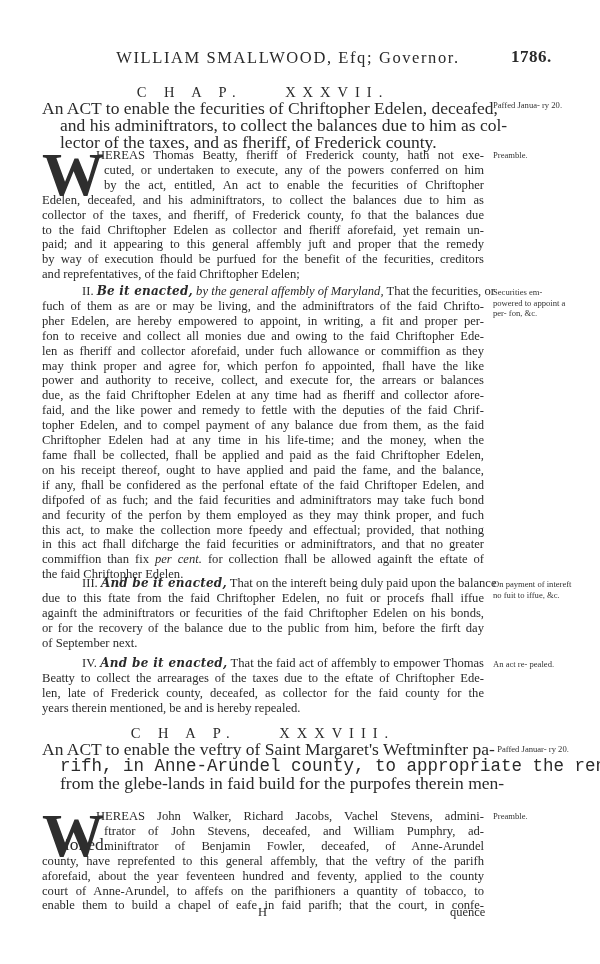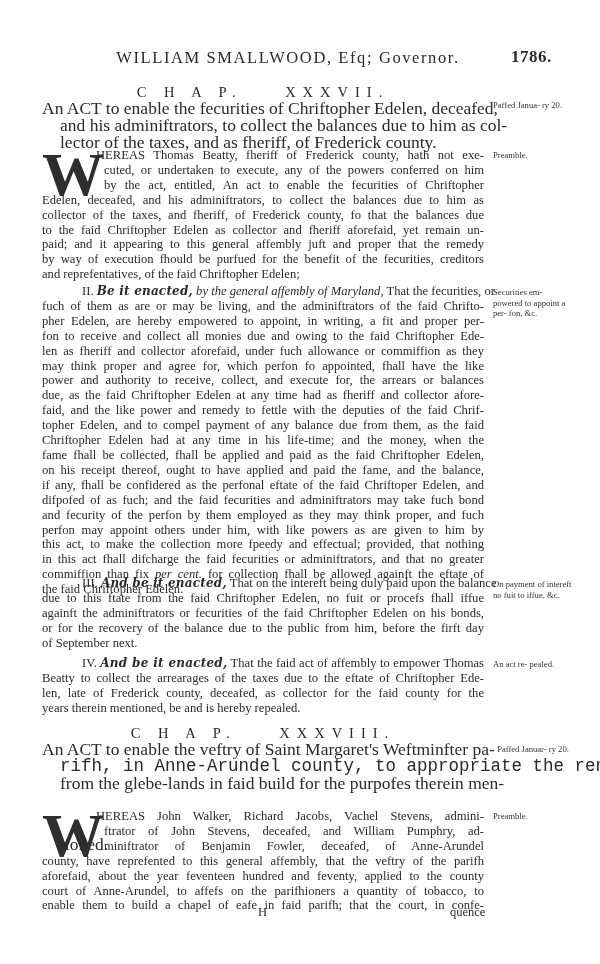--- a/index.html
+++ b/index.html
@@ -63,21 +63,20 @@
     <span class="line">power and authority to receive, collect, and execute for, the arrears or balances</span>
     <span class="line">due, as the faid Chriftopher Edelen at any time had as fheriff and collector afore-</span>
     <span class="line">faid, and the like power and remedy to fettle with the deputies of the faid Chrif-</span>
     <span class="line">topher Edelen, and to compel payment of any balance due from them, as the faid</span>
     <span class="line">Chriftopher Edelen had at any time in his life-time; and the money, when the</span>
     <span class="line">fame fhall be collected, fhall be applied and paid as the faid Chriftopher Edelen,</span>
     <span class="line">on his receipt thereof, ought to have applied and paid the fame, and the balance,</span>
     <span class="line">if any, fhall be confidered as the perfonal eftate of the faid Chriftoper Edelen, and</span>
     <span class="line">difpofed of as fuch; and the faid fecurities and adminiftrators may take fuch bond</span>
     <span class="line">and fecurity of the perfon by them employed as they may think proper, and fuch</span>
-    <span class="line">perfon may appoint others under him, with like powers as are given to him by</span>
     <span class="line">this act, to make the collection more fpeedy and effectual; provided, that nothing</span>
     <span class="line">in this act fhall difcharge the faid fecurities or adminiftrators, and that no greater</span>
     <span class="line"><span>commiffion than fix</span> <span class="it">per cent.</span> <span>for collection fhall be allowed againft the eftate of</span></span>
     <span class="line last">the faid Chriftopher Edelen.</span>
   </div>
   <div class="note" style="top:287px;">Securities em- powered to appoint a per- fon, &amp;c.</div>
 
   <div class="col body-text" style="top:576px;">
     <span class="line ind"><span>III.</span> <span class="bl">And be it enacted,</span> <span>That on the intereft being duly paid upon the balance</span></span>
     <span class="line">due to this ftate from the faid Chriftopher Edelen, no fuit or procefs fhall iffue</span>

